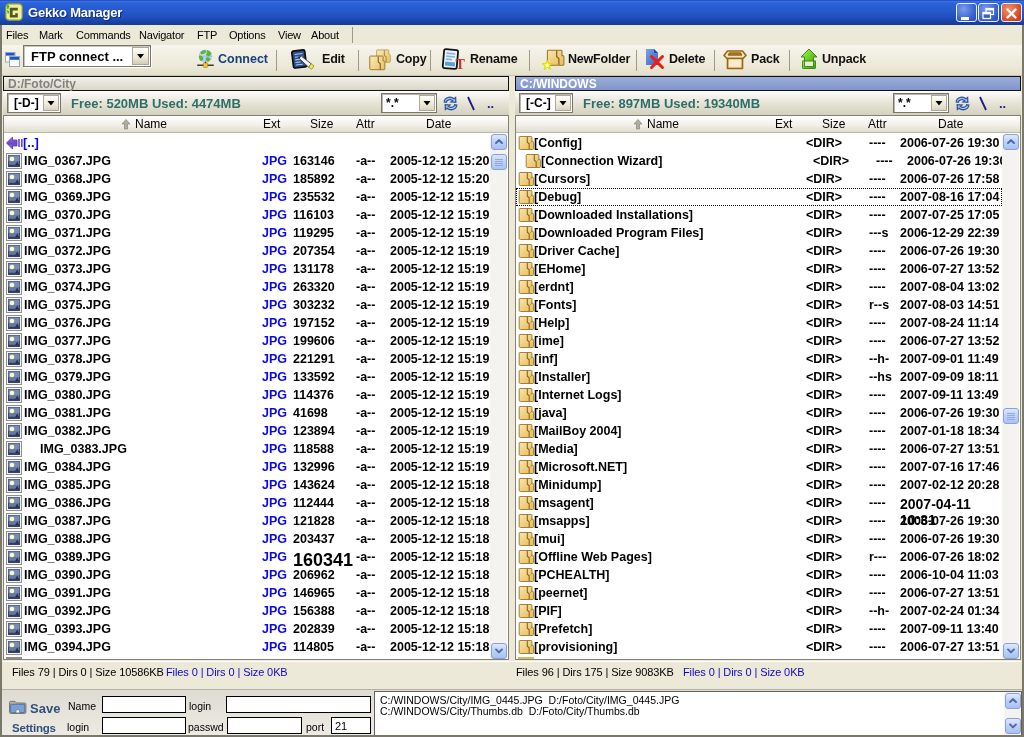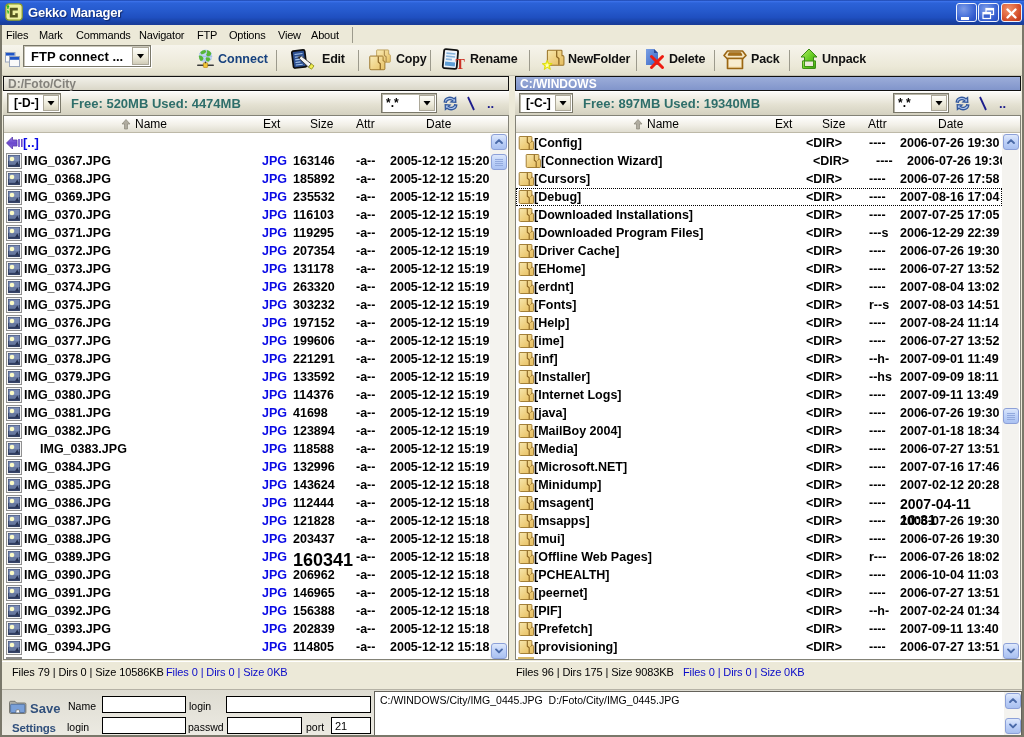--- a/index.html
+++ b/index.html
@@ -1269,20 +1269,21 @@
 <span class="abs" style="left:306px;top:721px;font-size:10.5px;">port</span>
 <div class="abs" style="left:102px;top:696px;width:84px;height:17px;background:#fff;border:1px solid #000;"></div>
 <div class="abs" style="left:226px;top:696px;width:145px;height:17px;background:#fff;border:1px solid #000;"></div>
 <div class="abs" style="left:102px;top:717px;width:84px;height:17px;background:#fff;border:1px solid #000;"></div>
 <div class="abs" style="left:227px;top:717px;width:75px;height:17px;background:#fff;border:1px solid #000;"></div>
 <div class="abs" style="left:331px;top:717px;width:40px;height:17px;background:#fff;border:1px solid #000;">
     <span class="abs" style="left:3px;top:2px;font-size:11px;">21</span>
   </div>
 <div class="abs" style="left:374px;top:691px;width:648px;height:45px;background:#fff;border:1px solid #64625a;">
 <span class="abs" style="left:5px;top:2px;font-size:10.5px;">C:/WINDOWS/City/IMG_0445.JPG&nbsp;&nbsp;D:/Foto/City/IMG_0445.JPG</span>
+<span class="abs" style="left:5px;top:13px;font-size:10.5px;">C:/WINDOWS/City/Thumbs.db&nbsp;&nbsp;D:/Foto/City/Thumbs.db</span>
 <div class="abs" style="left:629px;top:0;width:17px;height:43px;background:#f4f3ef;">
       <div style="position:absolute;left:1px;top:1px;width:16px;height:16px;background:linear-gradient(180deg,#dfe9fb,#c0d2f8 45%,#a9c0f0);border:1px solid #8ca0d8;border-radius:3px;box-sizing:border-box;">
         <svg width="14" height="14" viewBox="0 0 16 16" style="position:absolute;left:0;top:0">
           <path d="M4.6 9.2 L8 5.8 L11.4 9.2" fill="none" stroke="#4a6aa8" stroke-width="2.2" stroke-linecap="round" stroke-linejoin="round"></path>
         </svg>
       </div>
       <div style="position:absolute;left:1px;top:26px;width:16px;height:16px;background:linear-gradient(180deg,#dfe9fb,#c0d2f8 45%,#a9c0f0);border:1px solid #8ca0d8;border-radius:3px;box-sizing:border-box;">
         <svg width="14" height="14" viewBox="0 0 16 16" style="position:absolute;left:0;top:0">
           <path d="M4.6 6.2 L8 9.6 L11.4 6.2" fill="none" stroke="#4a6aa8" stroke-width="2.2" stroke-linecap="round" stroke-linejoin="round"></path>
         </svg>

